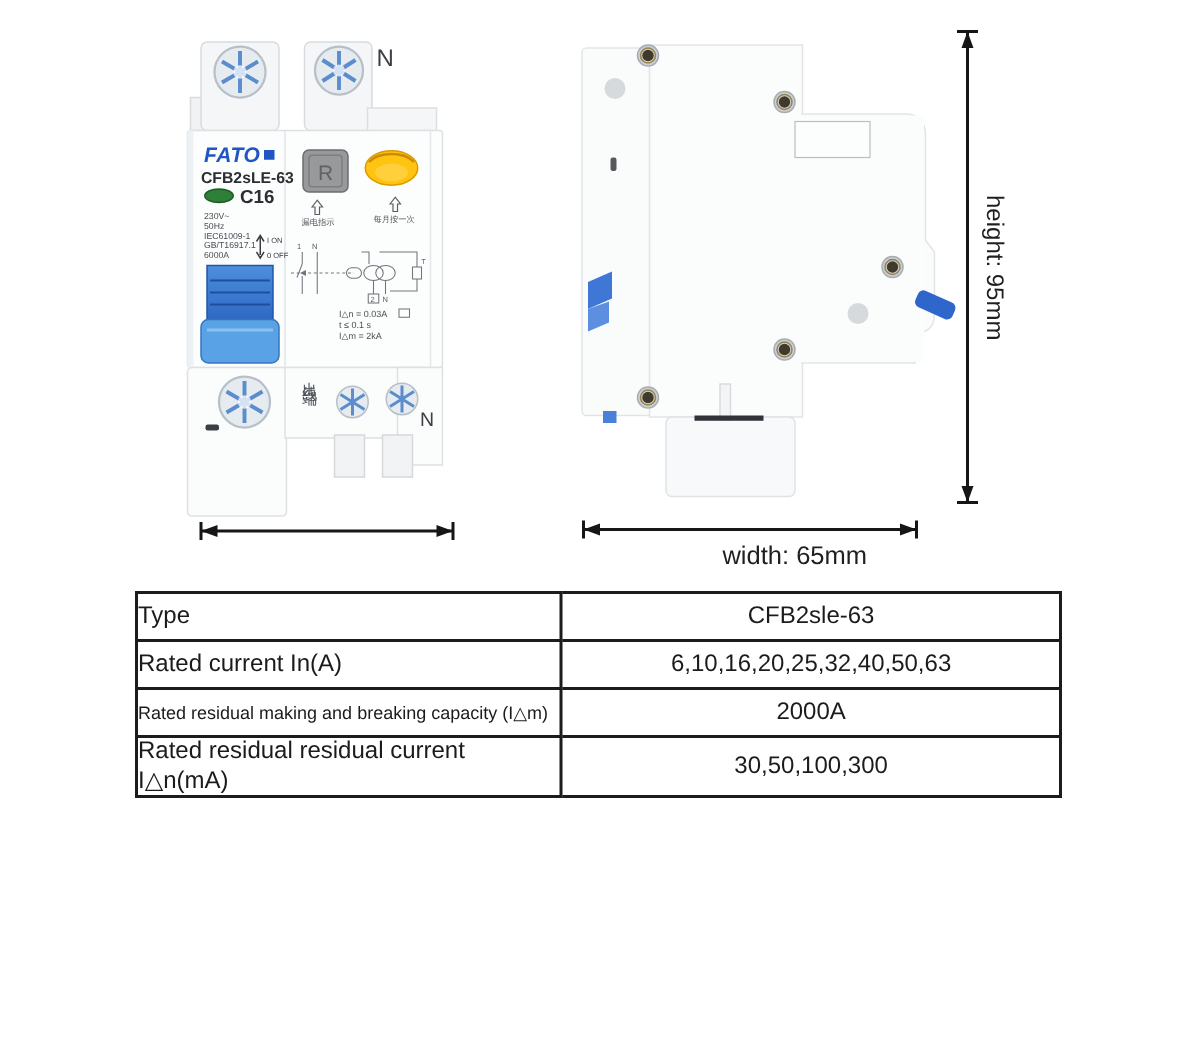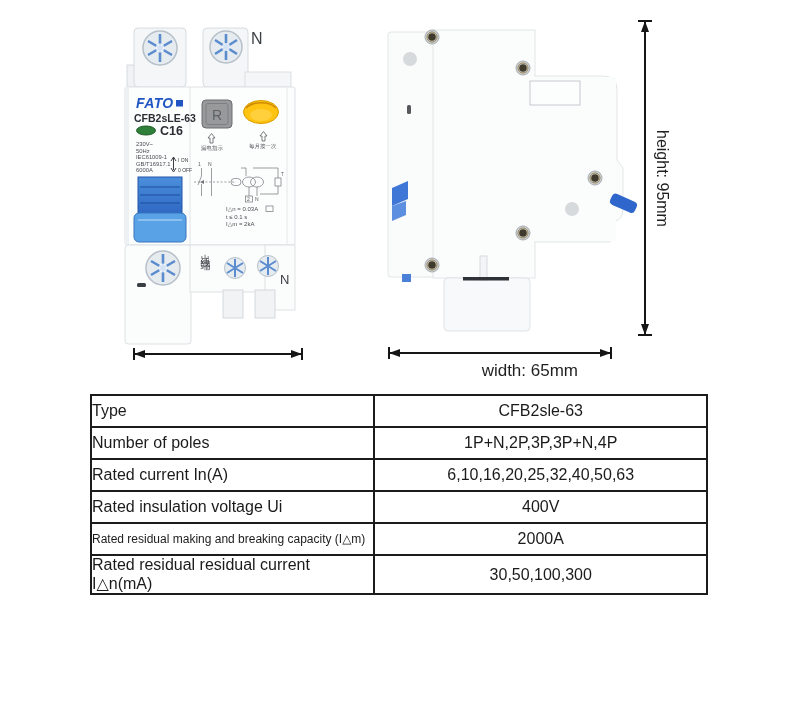--- a/index.html
+++ b/index.html
@@ -227,30 +227,22 @@
   </svg>
   <div class="v-label" style="left:653px;top:130px;">height: 95mm</div>
 
   <table class="spec">
     <tbody>
       <tr>
         <td class="lbl">Type</td>
         <td class="val">CFB2sle-63</td>
       </tr>
       <tr>
-        <td class="lbl">Number of poles</td>
-        <td class="val">1P+N,2P,3P,3P+N,4P</td>
-      </tr>
-      <tr>
         <td class="lbl">Rated current In(A)</td>
         <td class="val">6,10,16,20,25,32,40,50,63</td>
-      </tr>
-      <tr>
-        <td class="lbl">Rated insulation voltage Ui</td>
-        <td class="val">400V</td>
       </tr>
       <tr class="small">
         <td class="lbl">Rated residual making and breaking capacity (I△m)</td>
         <td class="val">2000A</td>
       </tr>
       <tr>
         <td class="lbl">Rated residual residual current I△n(mA)</td>
         <td class="val">30,50,100,300</td>
       </tr>
     </tbody>

